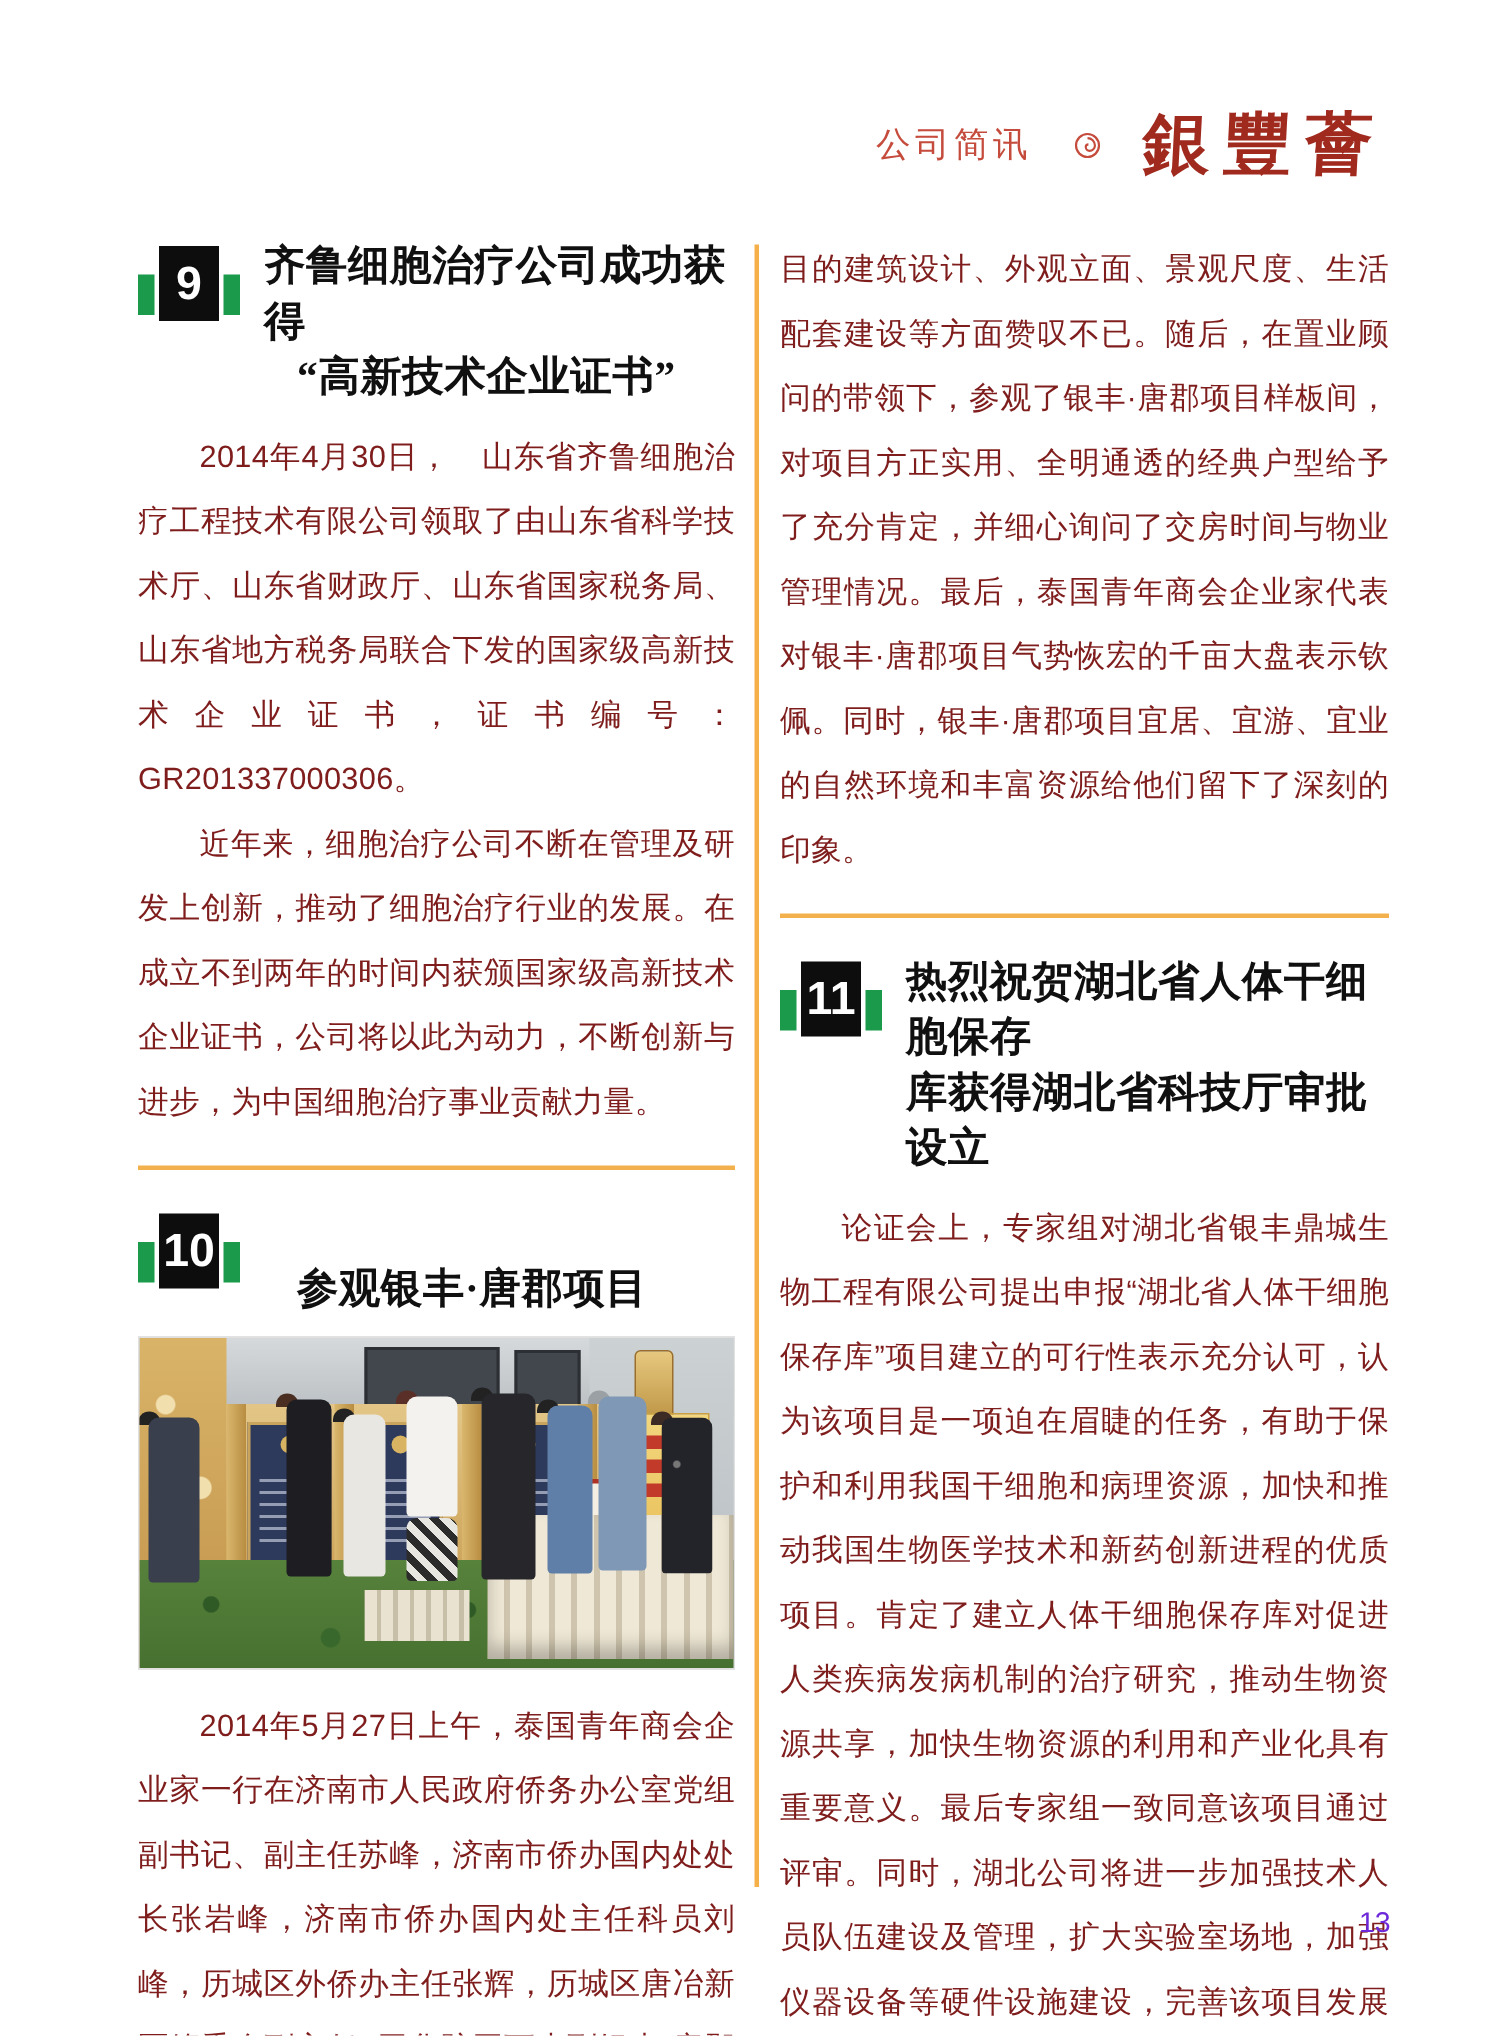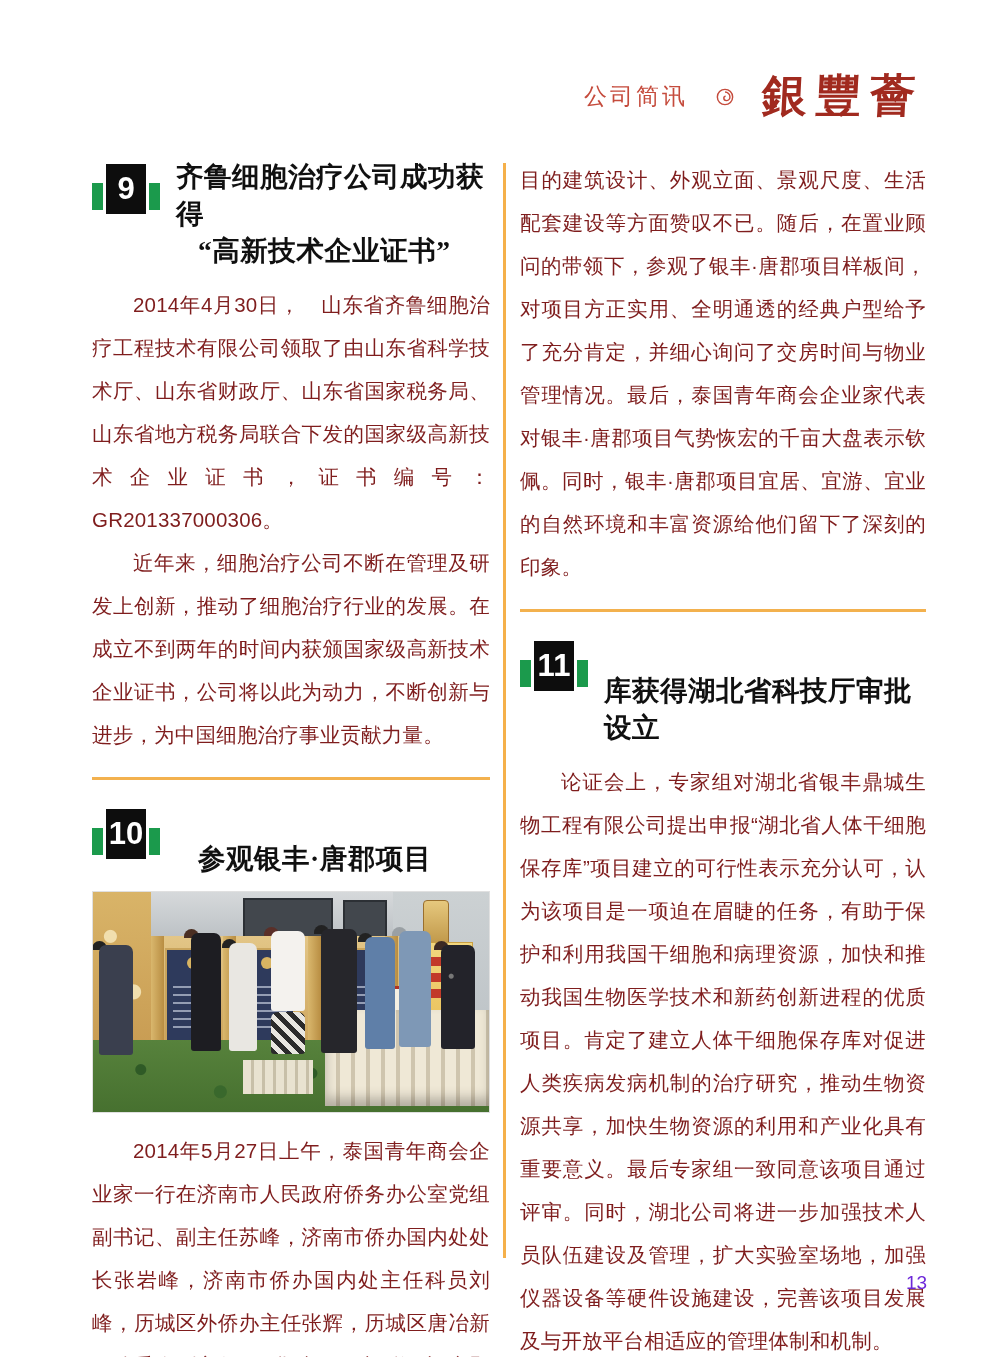--- a/index.html
+++ b/index.html
@@ -225,21 +225,21 @@
     <hr class="rule">
 
     <article>
       <div class="art-head">
         <div class="badge">
           <span class="gbar"></span>
           <span class="num">11</span>
           <span class="gbar"></span>
         </div>
         <h2 class="title">
-          <br>
+          <span>热烈祝贺湖北省人体干细胞保存</span><br>
           <span class="t2">库获得湖北省科技厅审批设立</span>
         </h2>
       </div>
       <p class="body indent">论证会上，专家组对湖北省银丰鼎城生物工程有限公司提出申报“湖北省人体干细胞保存库”项目建立的可行性表示充分认可，认为该项目是一项迫在眉睫的任务，有助于保护和利用我国干细胞和病理资源，加快和推动我国生物医学技术和新药创新进程的优质项目。肯定了建立人体干细胞保存库对促进人类疾病发病机制的治疗研究，推动生物资源共享，加快生物资源的利用和产业化具有重要意义。最后专家组一致同意该项目通过评审。同时，湖北公司将进一步加强技术人员队伍建设及管理，扩大实验室场地，加强仪器设备等硬件设施建设，完善该项目发展及与开放平台相适应的管理体制和机制。</p>
 
     </article>
   </div>
 
   <div class="pagenum">13</div>
 </div>

